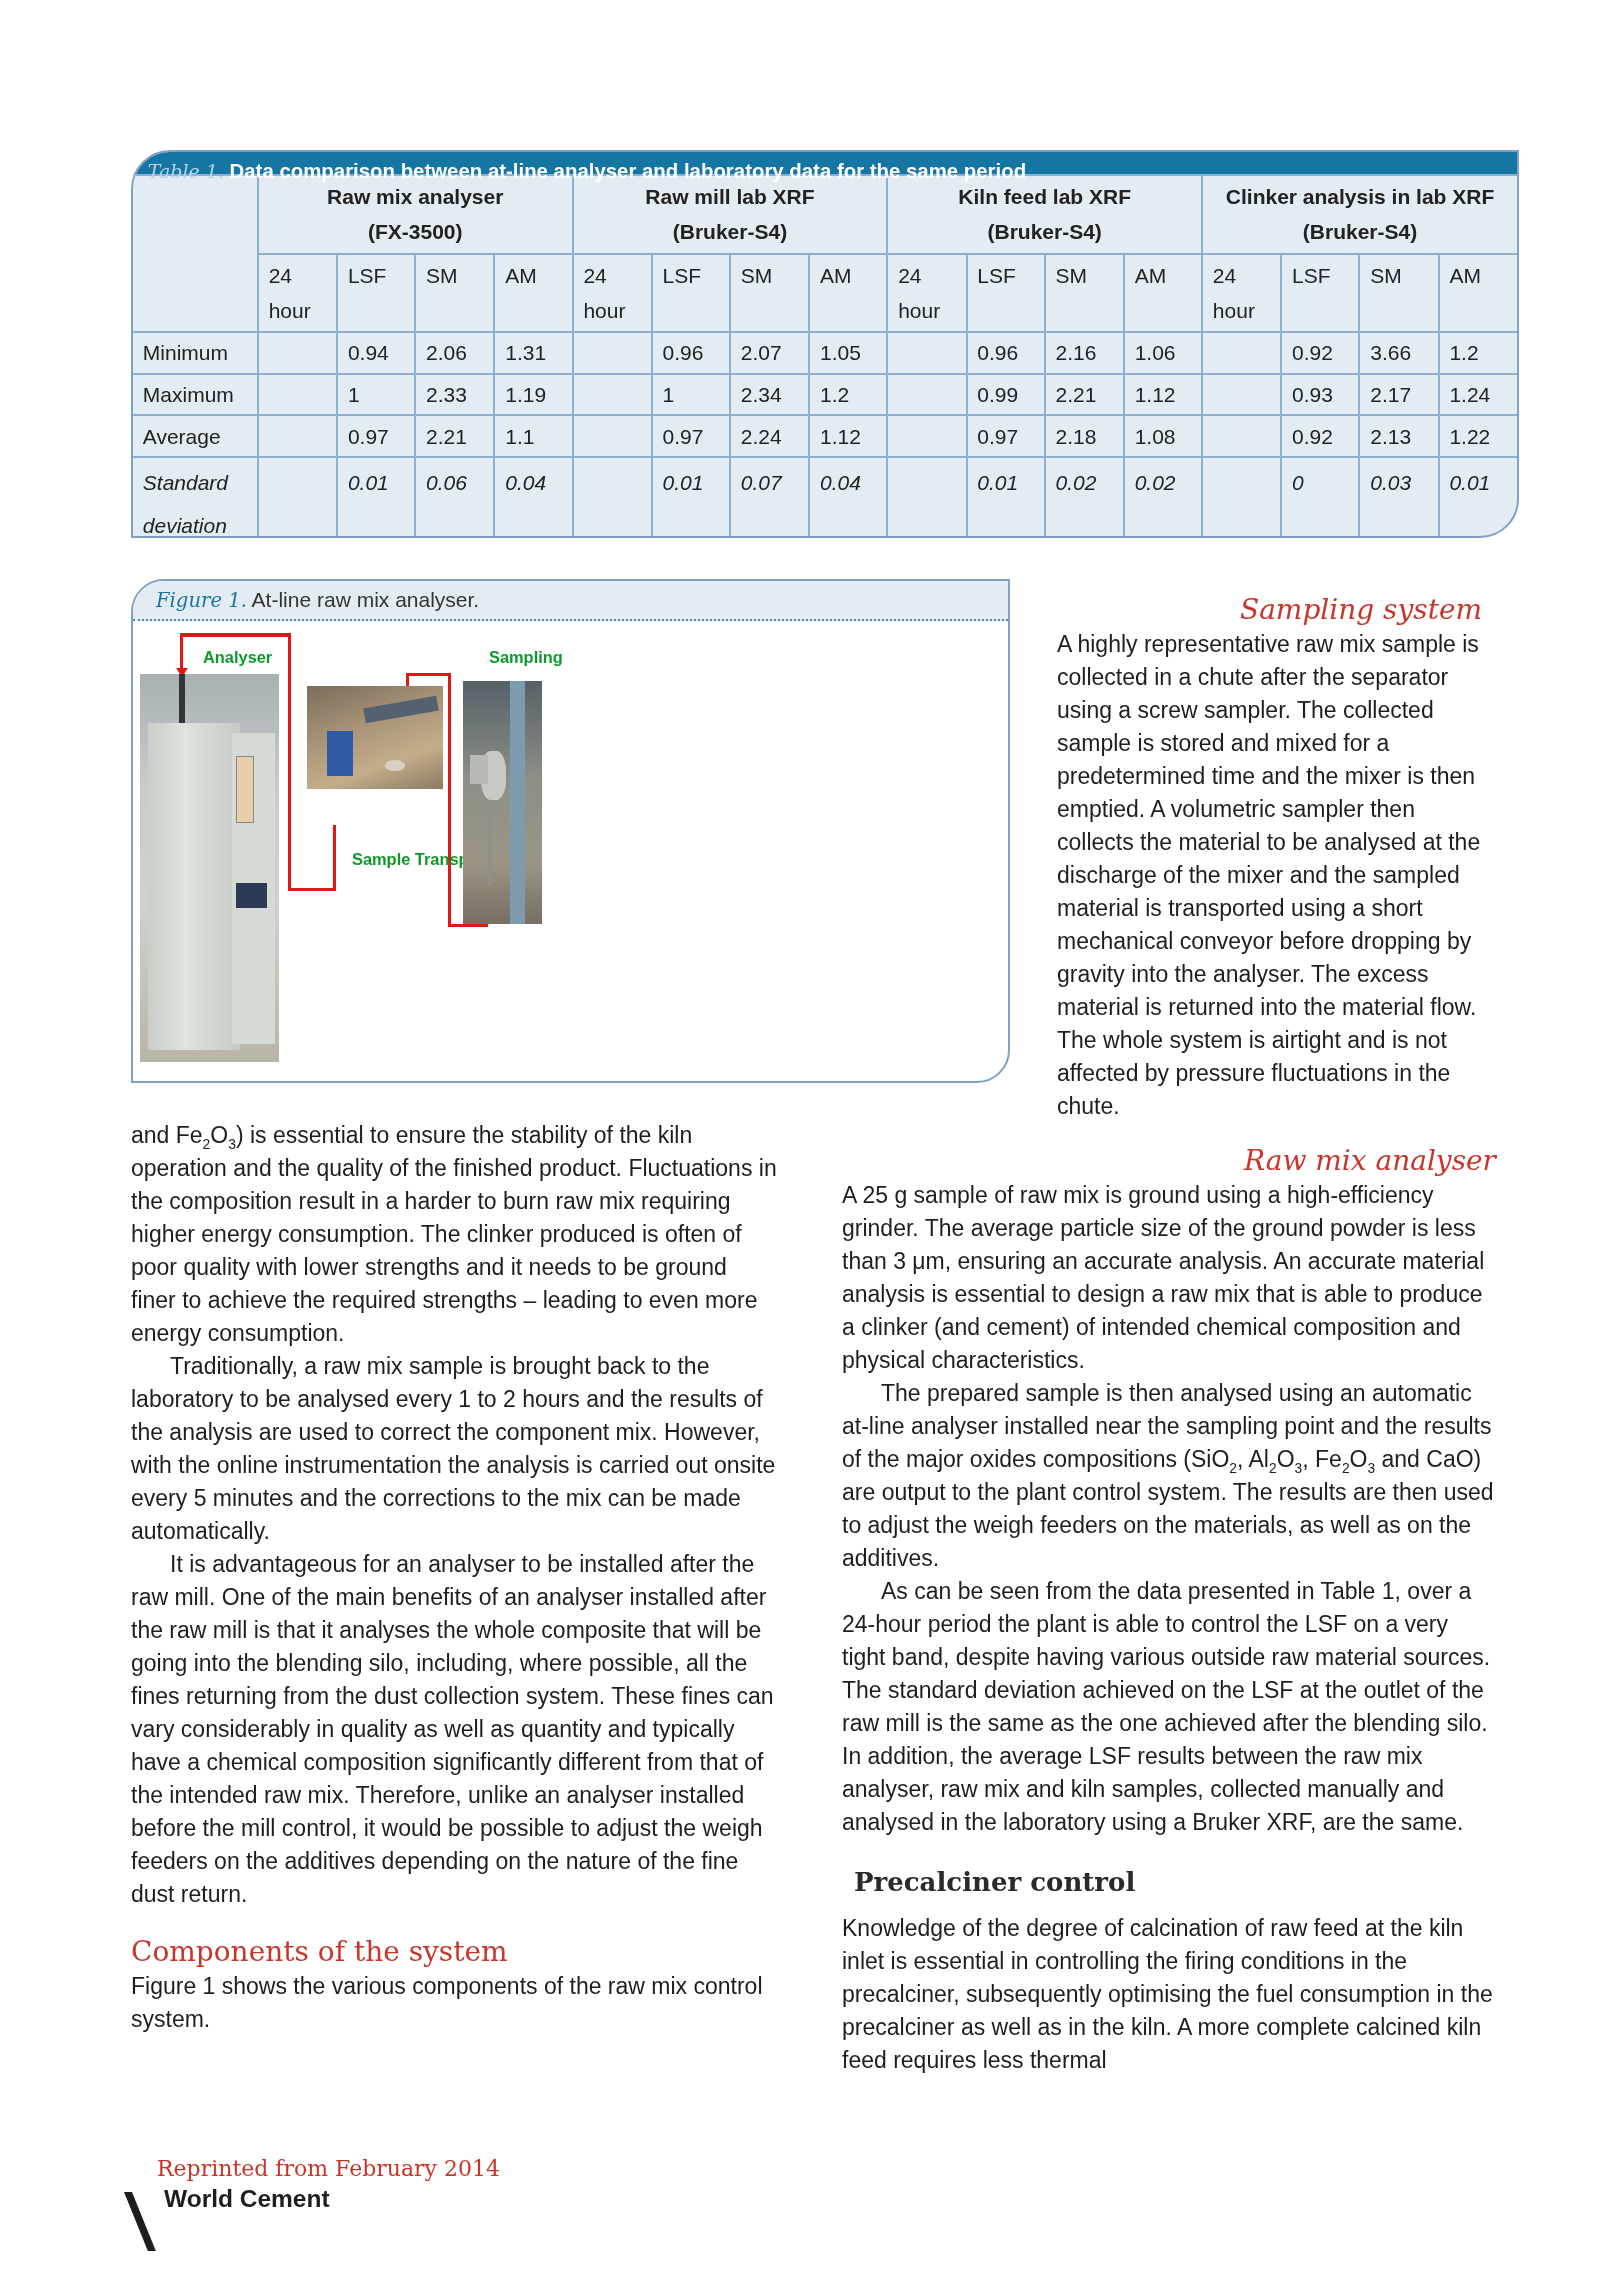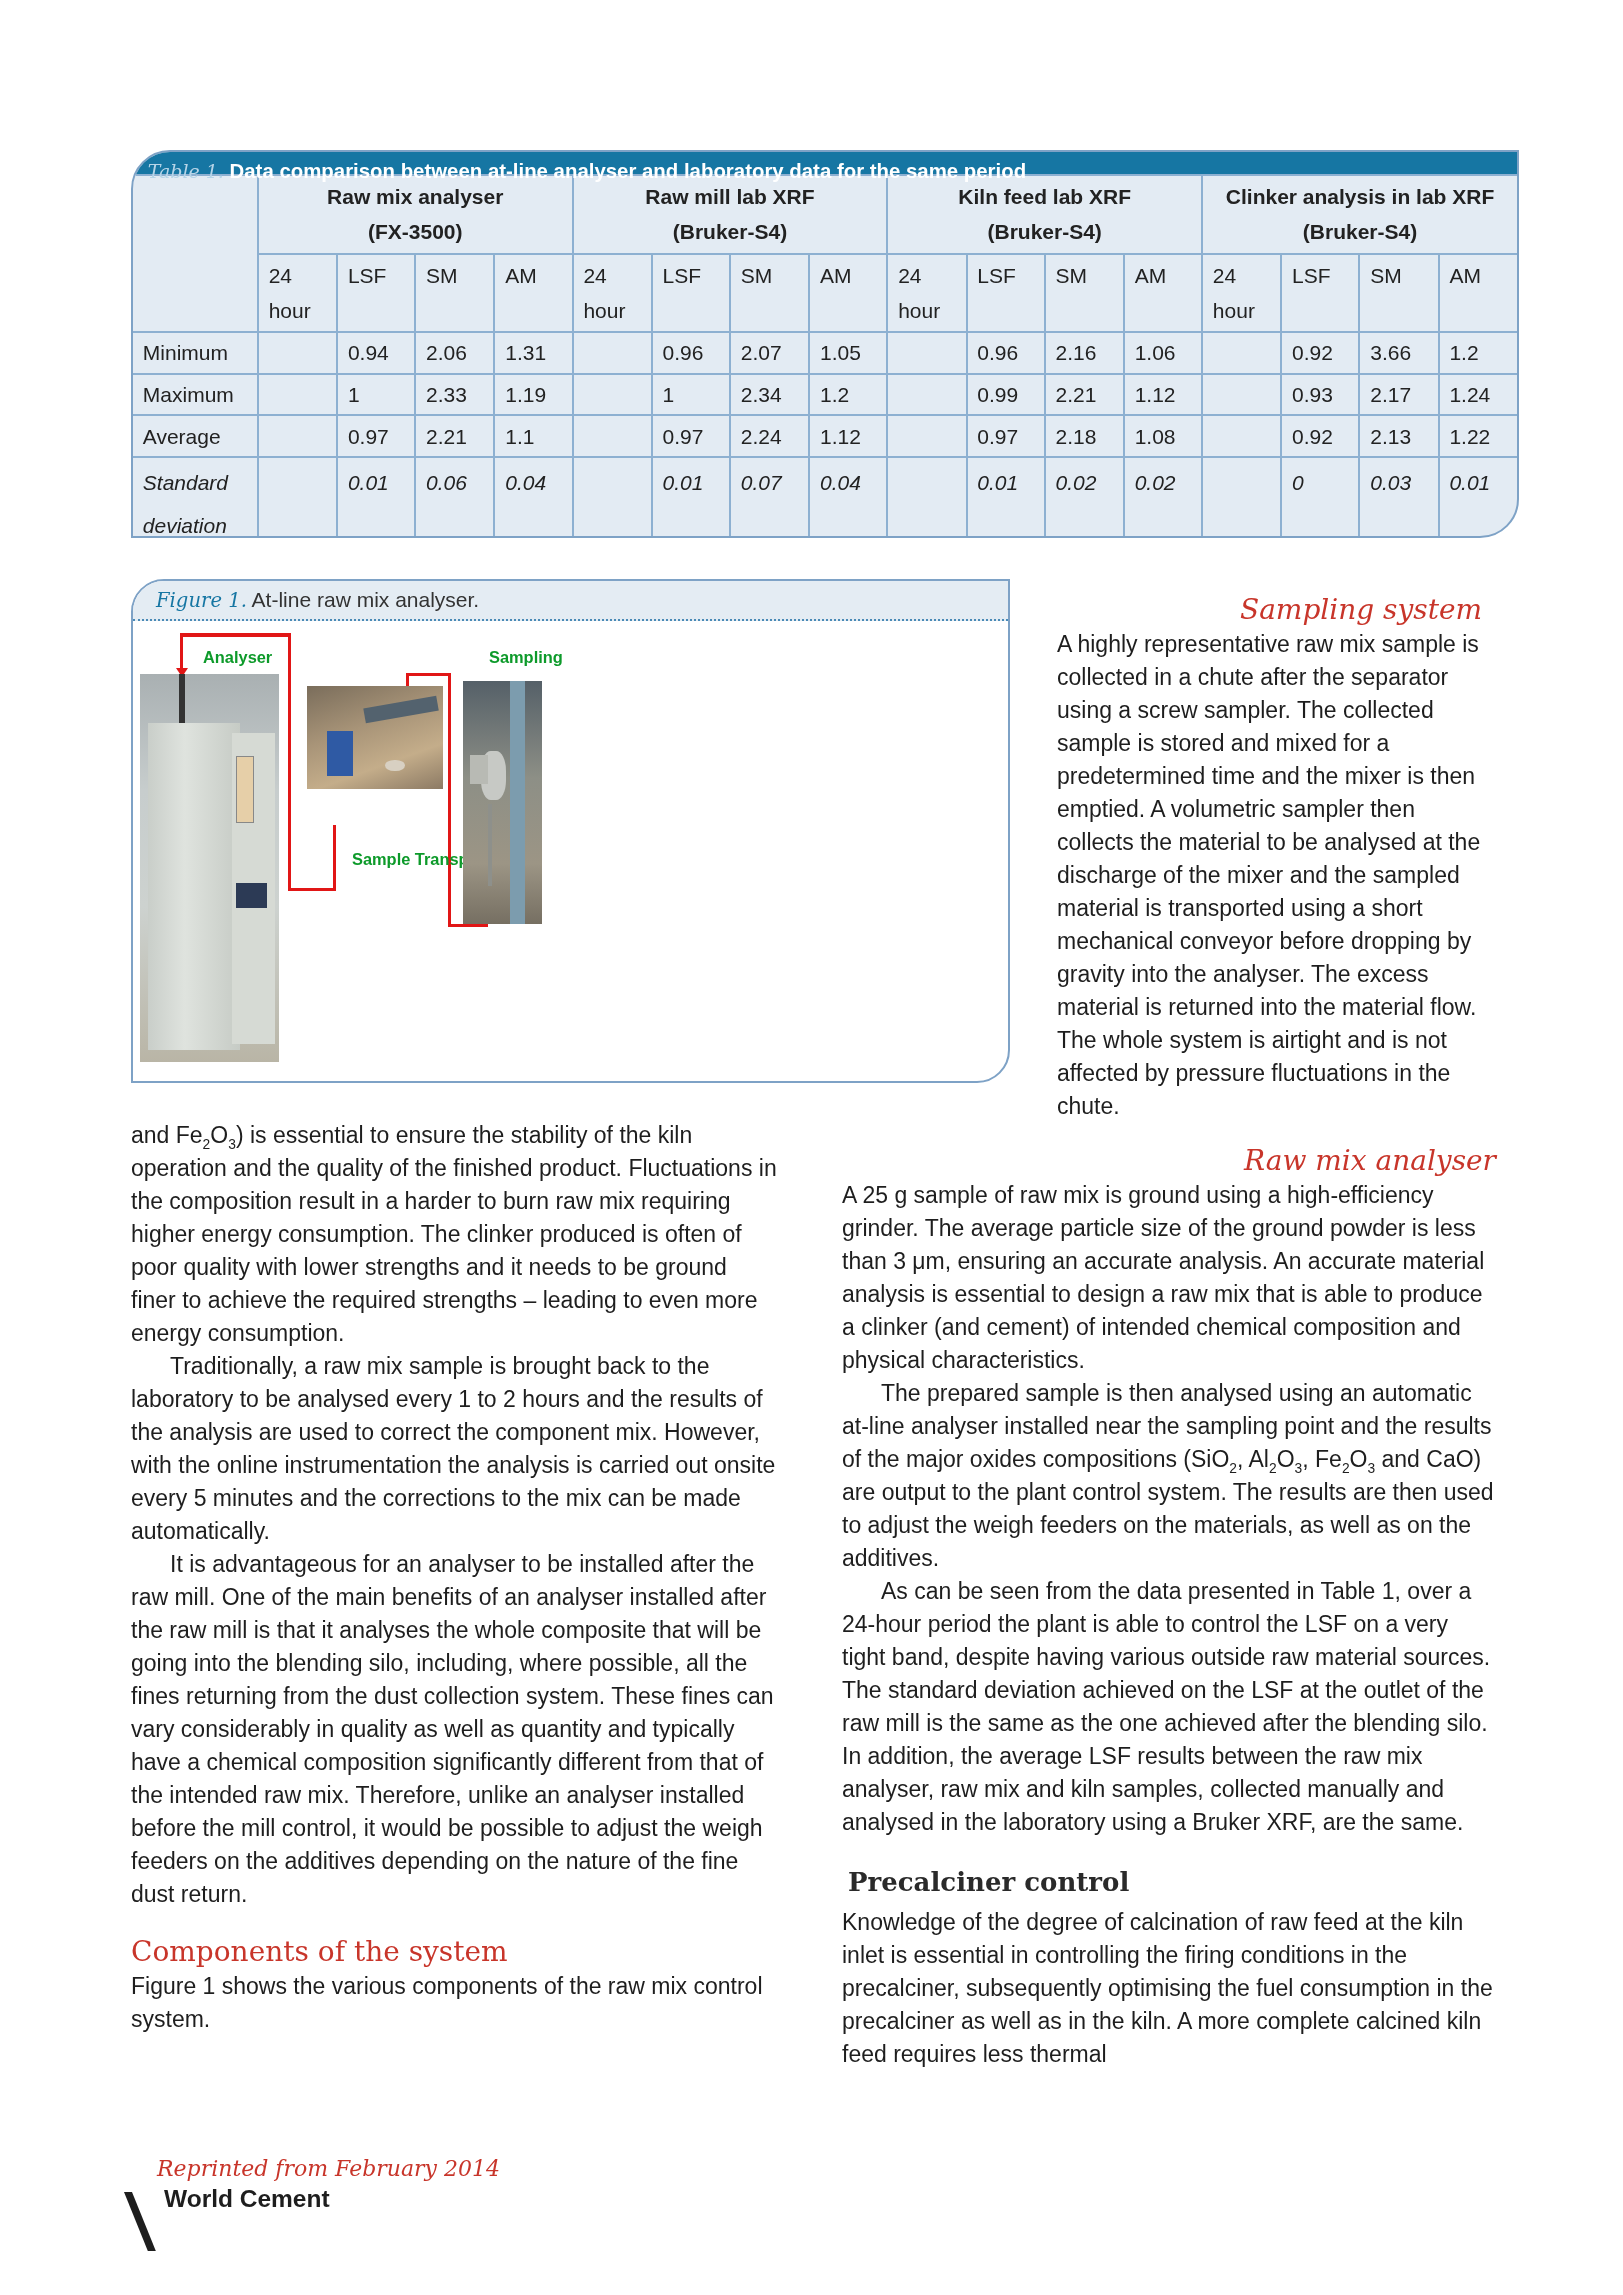--- a/index.html
+++ b/index.html
@@ -35,26 +35,26 @@
   .photo { position:absolute; overflow:hidden; }
   .green-lbl { position:absolute; color:#0d9a2a; font-weight:bold; font-size:16.4px; }
   .redline { position:absolute; background:#e11616; }
 
   
   .col { position:absolute; font-size:23px; line-height:33px; color:#1e1e1e; }
   .col p { margin:0; }
   .col p.ind { text-indent:39px; }
   h3.red { margin:0; font-family:"DejaVu Serif", serif; font-weight:normal; color:#c8352a; font-size:28px; line-height:36px; }
   h3.red.it { font-style:italic;text-align:right; }
-  h3.black { margin:6px; font-family:"DejaVu Serif", serif; font-weight:bold; color:#2a2a2a; font-size:26px; line-height:36px; }
+  h3.black { margin:12px; font-family:"DejaVu Serif", serif; font-weight:bold; color:#2a2a2a; font-size:26px; line-height:36px; }
   sub { font-size:60%; line-height:0; }
 
   
   .footer-slash { position:absolute; left:124px; top:2192px; width:8.2px; height:59px; background:#1e1e1e; transform:skewX(22deg); transform-origin:top left; }
-  .footer-rep { position:absolute; left:157px; top:2156px; font-family:"DejaVu Serif", serif; font-style:italic; color:#c8352a; font-size:22px; }
+  .footer-rep { position:absolute; left:157px; top:2156px; font-family:"DejaVu Serif", serif; color:#c8352a; font-size:22px; }
   .footer-wc { position:absolute; left:164px; top:2185px; font-weight:bold; font-size:24.5px; color:#1e1e1e; }
 </style>
 </head>
 <body>
 
 <div class="tbl-wrap">
   <div class="tbl-title">
     <span class="tlabel">Table 1.</span>
     <span>Data comparison between at-line analyser and laboratory data for the same period</span>
   </div>

